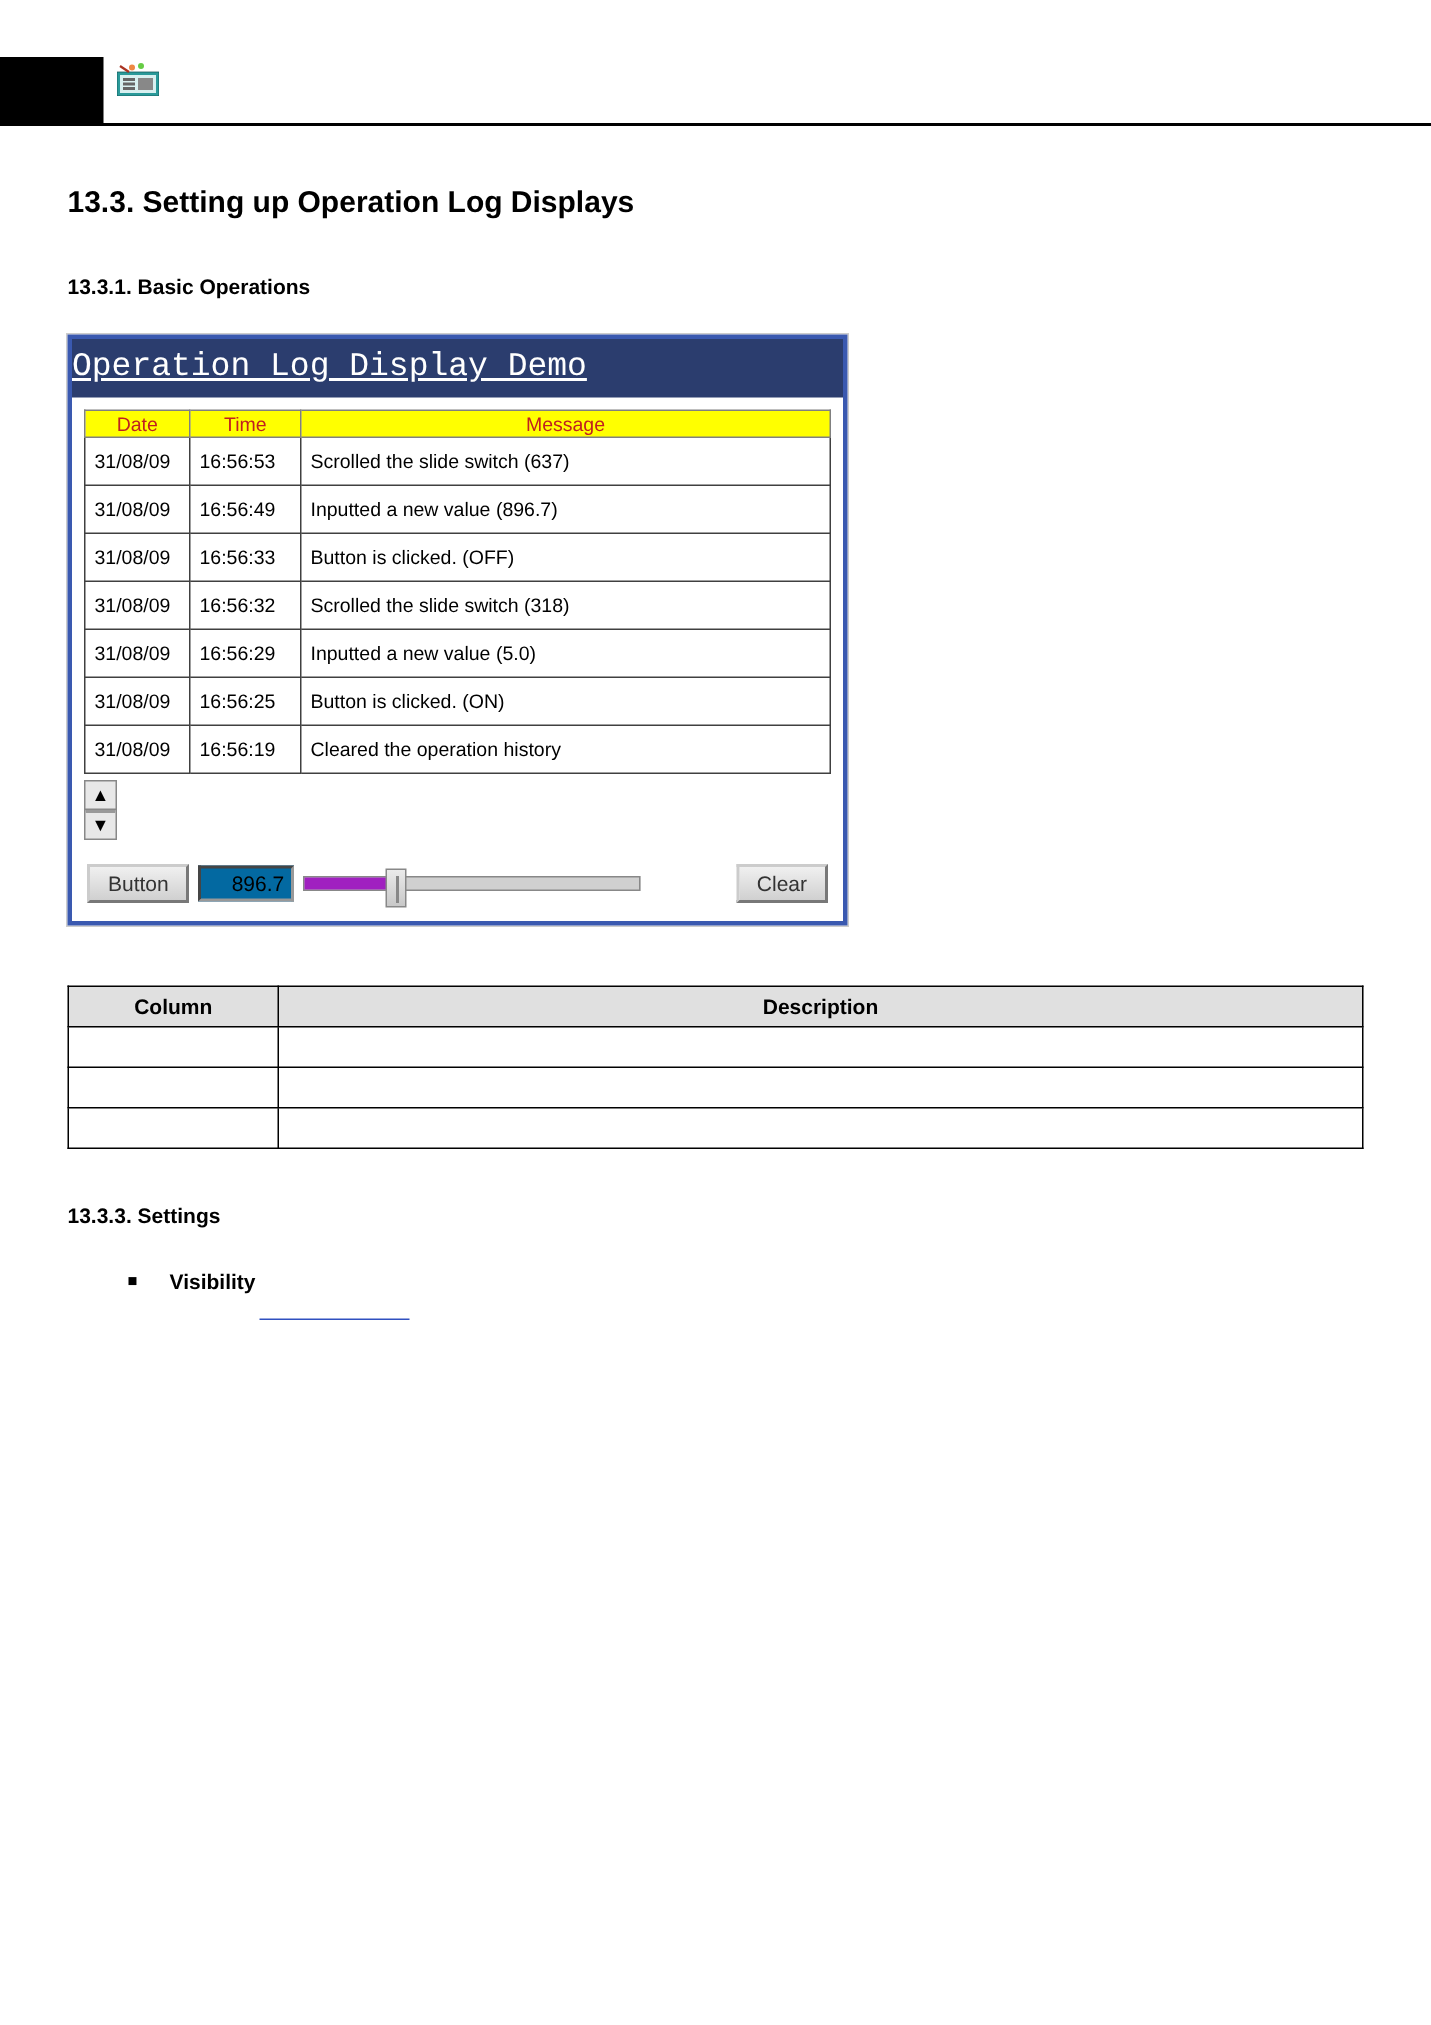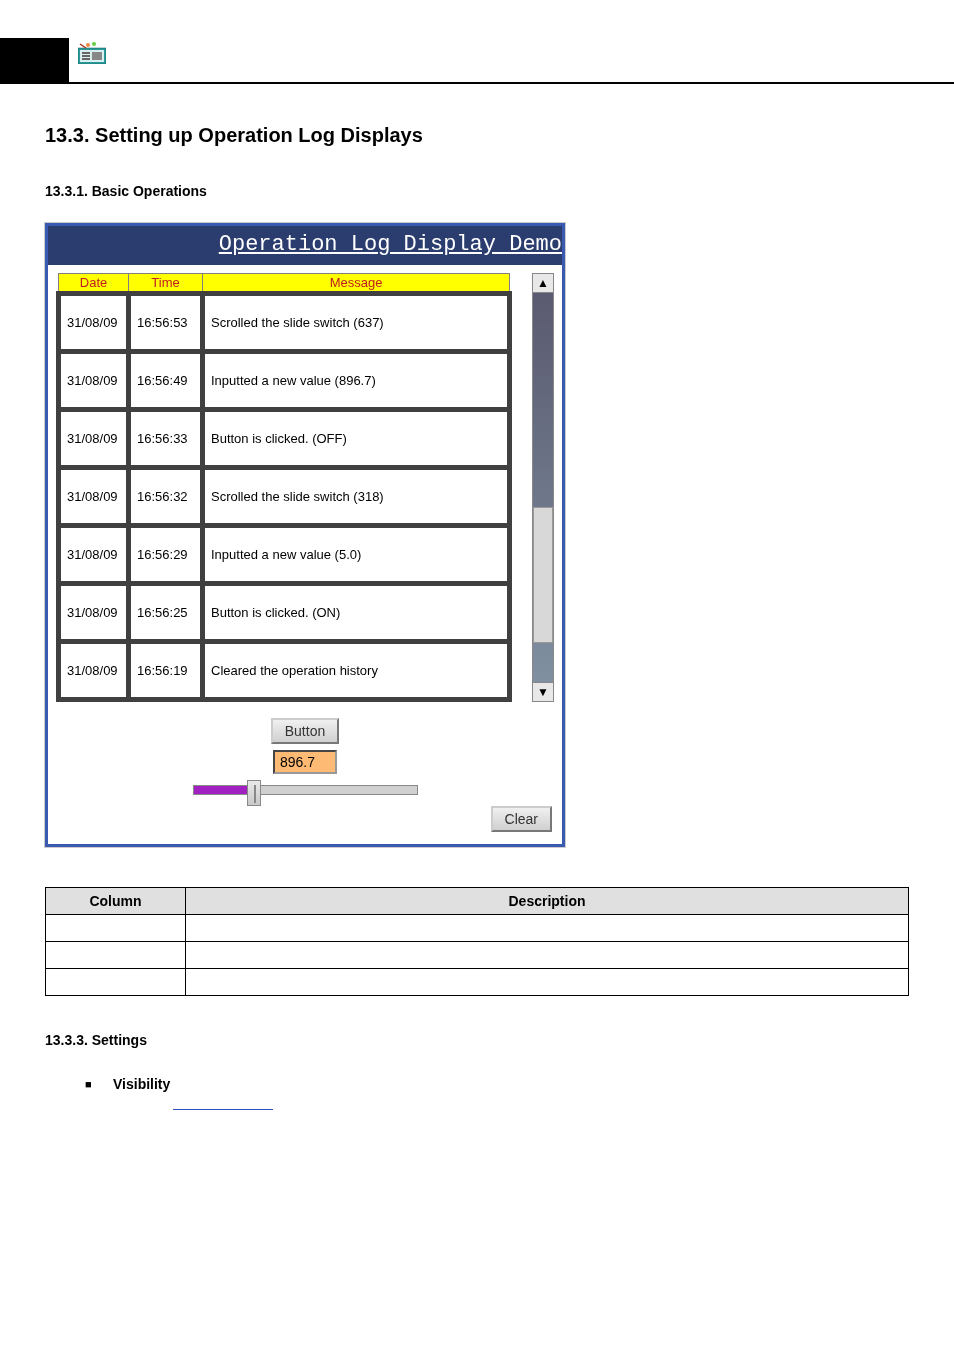--- a/index.html
+++ b/index.html
@@ -56,47 +56,48 @@
       background: #fff;
       margin: 24px 0 40px 0;
       box-shadow: 0 0 0 1px #ccc;
     }
     .demo-title {
       background: #2b3d6e;
       color: #fff;
       font-family: 'Courier New', monospace;
       font-size: 22px;
       font-weight: normal;
-      text-align: right;
+      text-align: left;
       padding: 6px 0 8px 0;
       text-decoration: underline;
     }
     .demo-body {
       padding: 8px;
       display: flex;
-      gap: 20px;
+      gap: 4px;
+      flex-direction: column;
     }
     .log-table-wrapper { flex: 1; }
     .log-table {
       border-collapse: collapse;
       width: 100%;
       font-family: Verdana, sans-serif;
       font-size: 13px;
     }
     .log-table th {
       background: #ffff00;
       color: #c02020;
       font-weight: normal;
       border: 1px solid #808080;
       padding: 1px 6px;
       text-align: center;
     }
     .log-table td {
-      border: 5px solid #404040;
-      padding: 19px 6px;
+      border: 1px solid #404040;
+      padding: 8px 6px;
       color: #000;
       background: #fff;
     }
     .scrollbar {
       width: 22px;
       display: flex;
       flex-direction: column;
     }
     .scroll-btn {
       width: 22px;
@@ -123,38 +124,37 @@
       width: 100%;
       height: 35%;
       background: #d8d8d8;
       border: 1px solid #999;
     }
     .demo-footer {
       padding: 8px 10px 12px 10px;
       display: flex;
       align-items: center;
       gap: 6px;
-      flex-direction: column;
     }
     .btn-3d {
       background: linear-gradient(#f0f0f0, #d0d0d0);
       border: 2px outset #ccc;
       padding: 3px 12px;
       font-family: Verdana, sans-serif;
       font-size: 14px;
       color: #333;
     }
     .num-field {
       width: 64px;
-      background: #fdba74;
+      background: #0369a1;
       border: 2px inset #999;
       padding: 2px 5px;
       font-family: Verdana, sans-serif;
       font-size: 14px;
-      text-align: left;
+      text-align: right;
     }
     .slider {
       width: 225px;
       height: 20px;
       position: relative;
       display: flex;
       align-items: center;
     }
     .slider-track {
       width: 100%;

